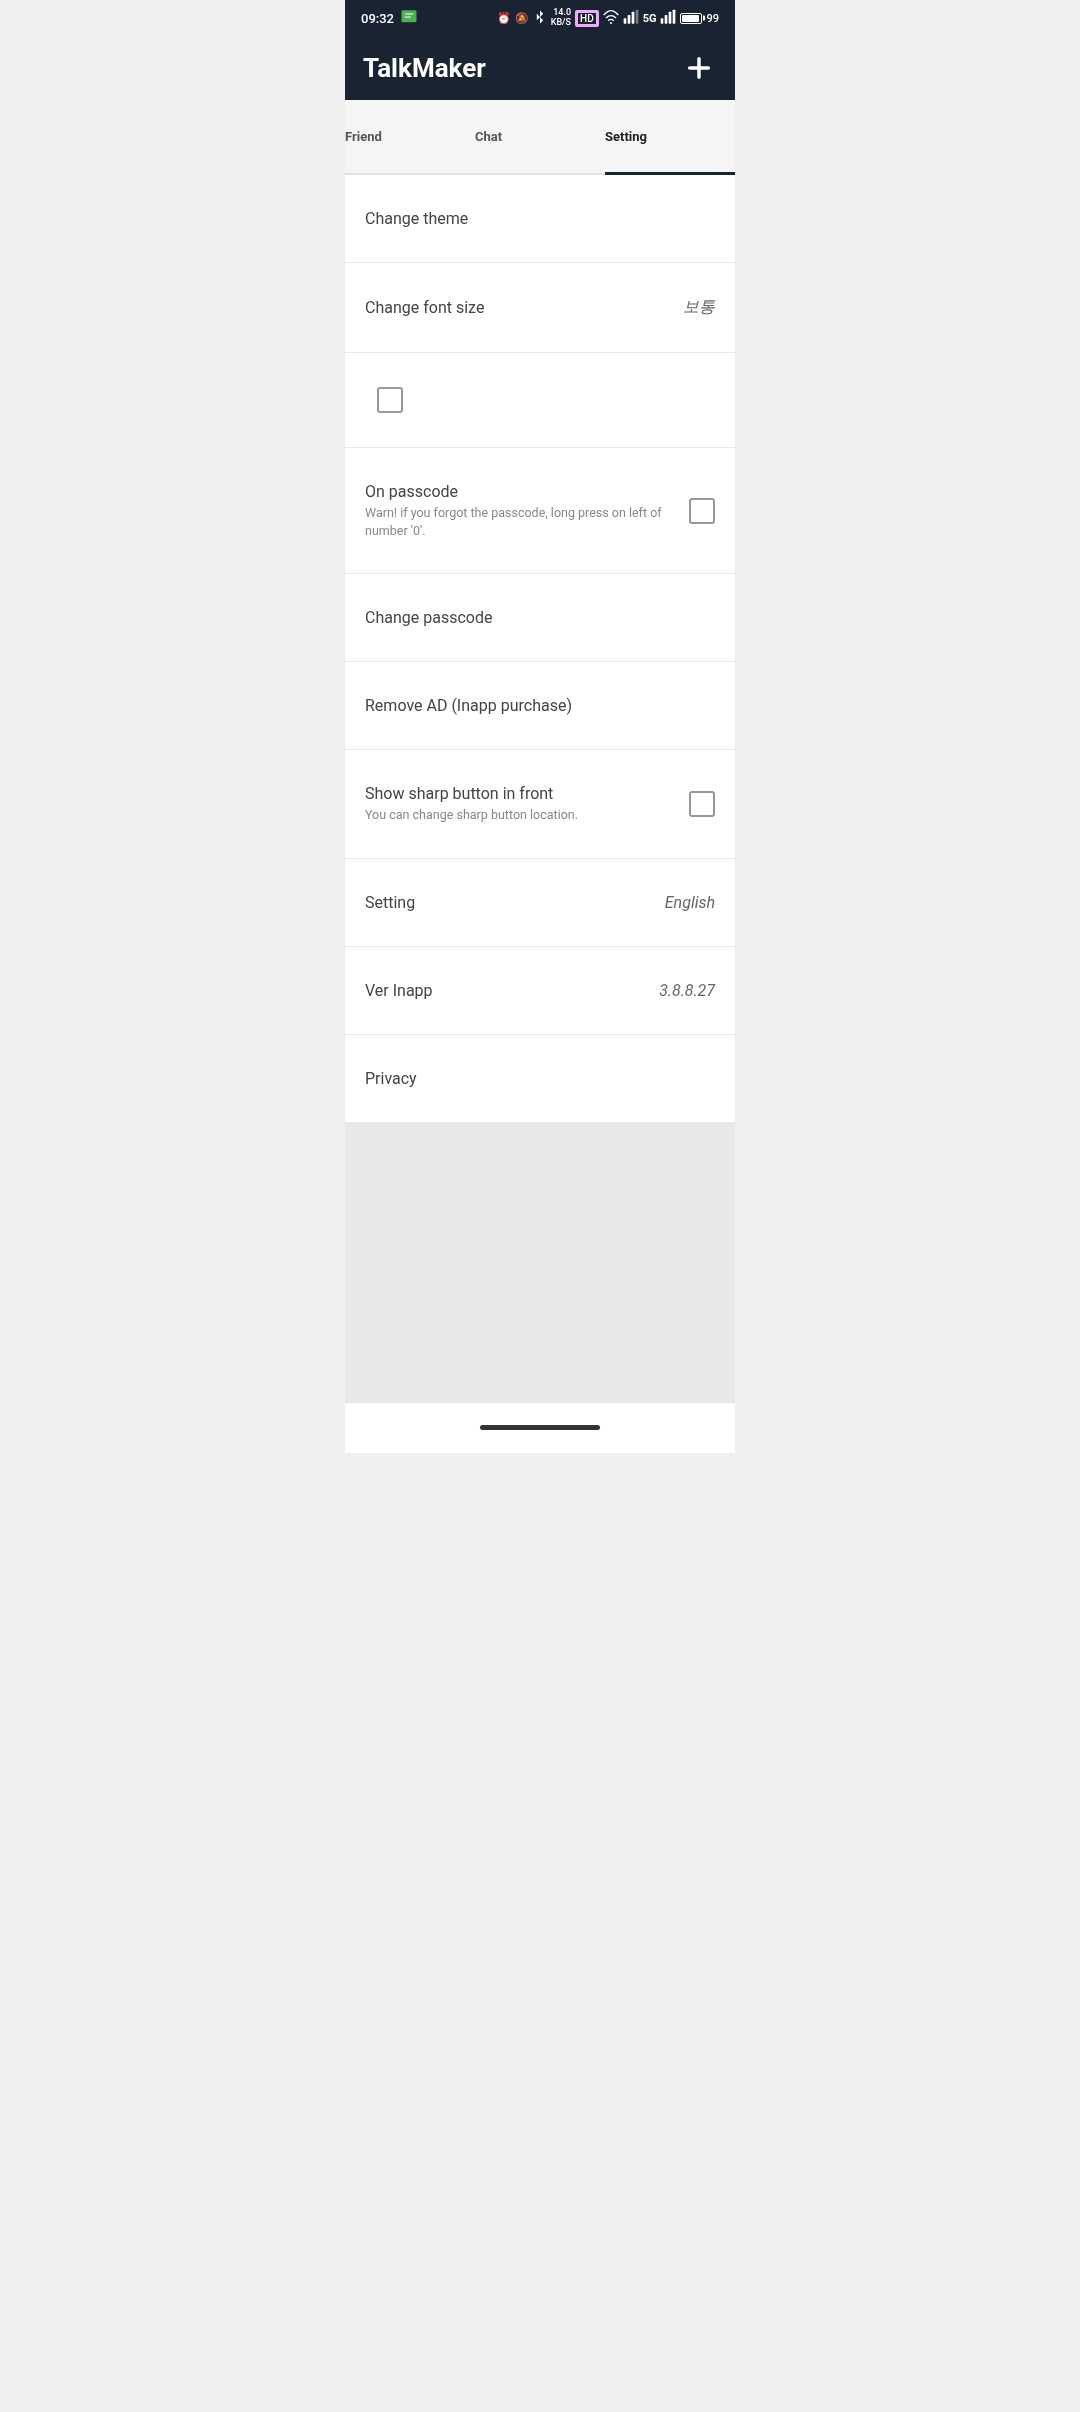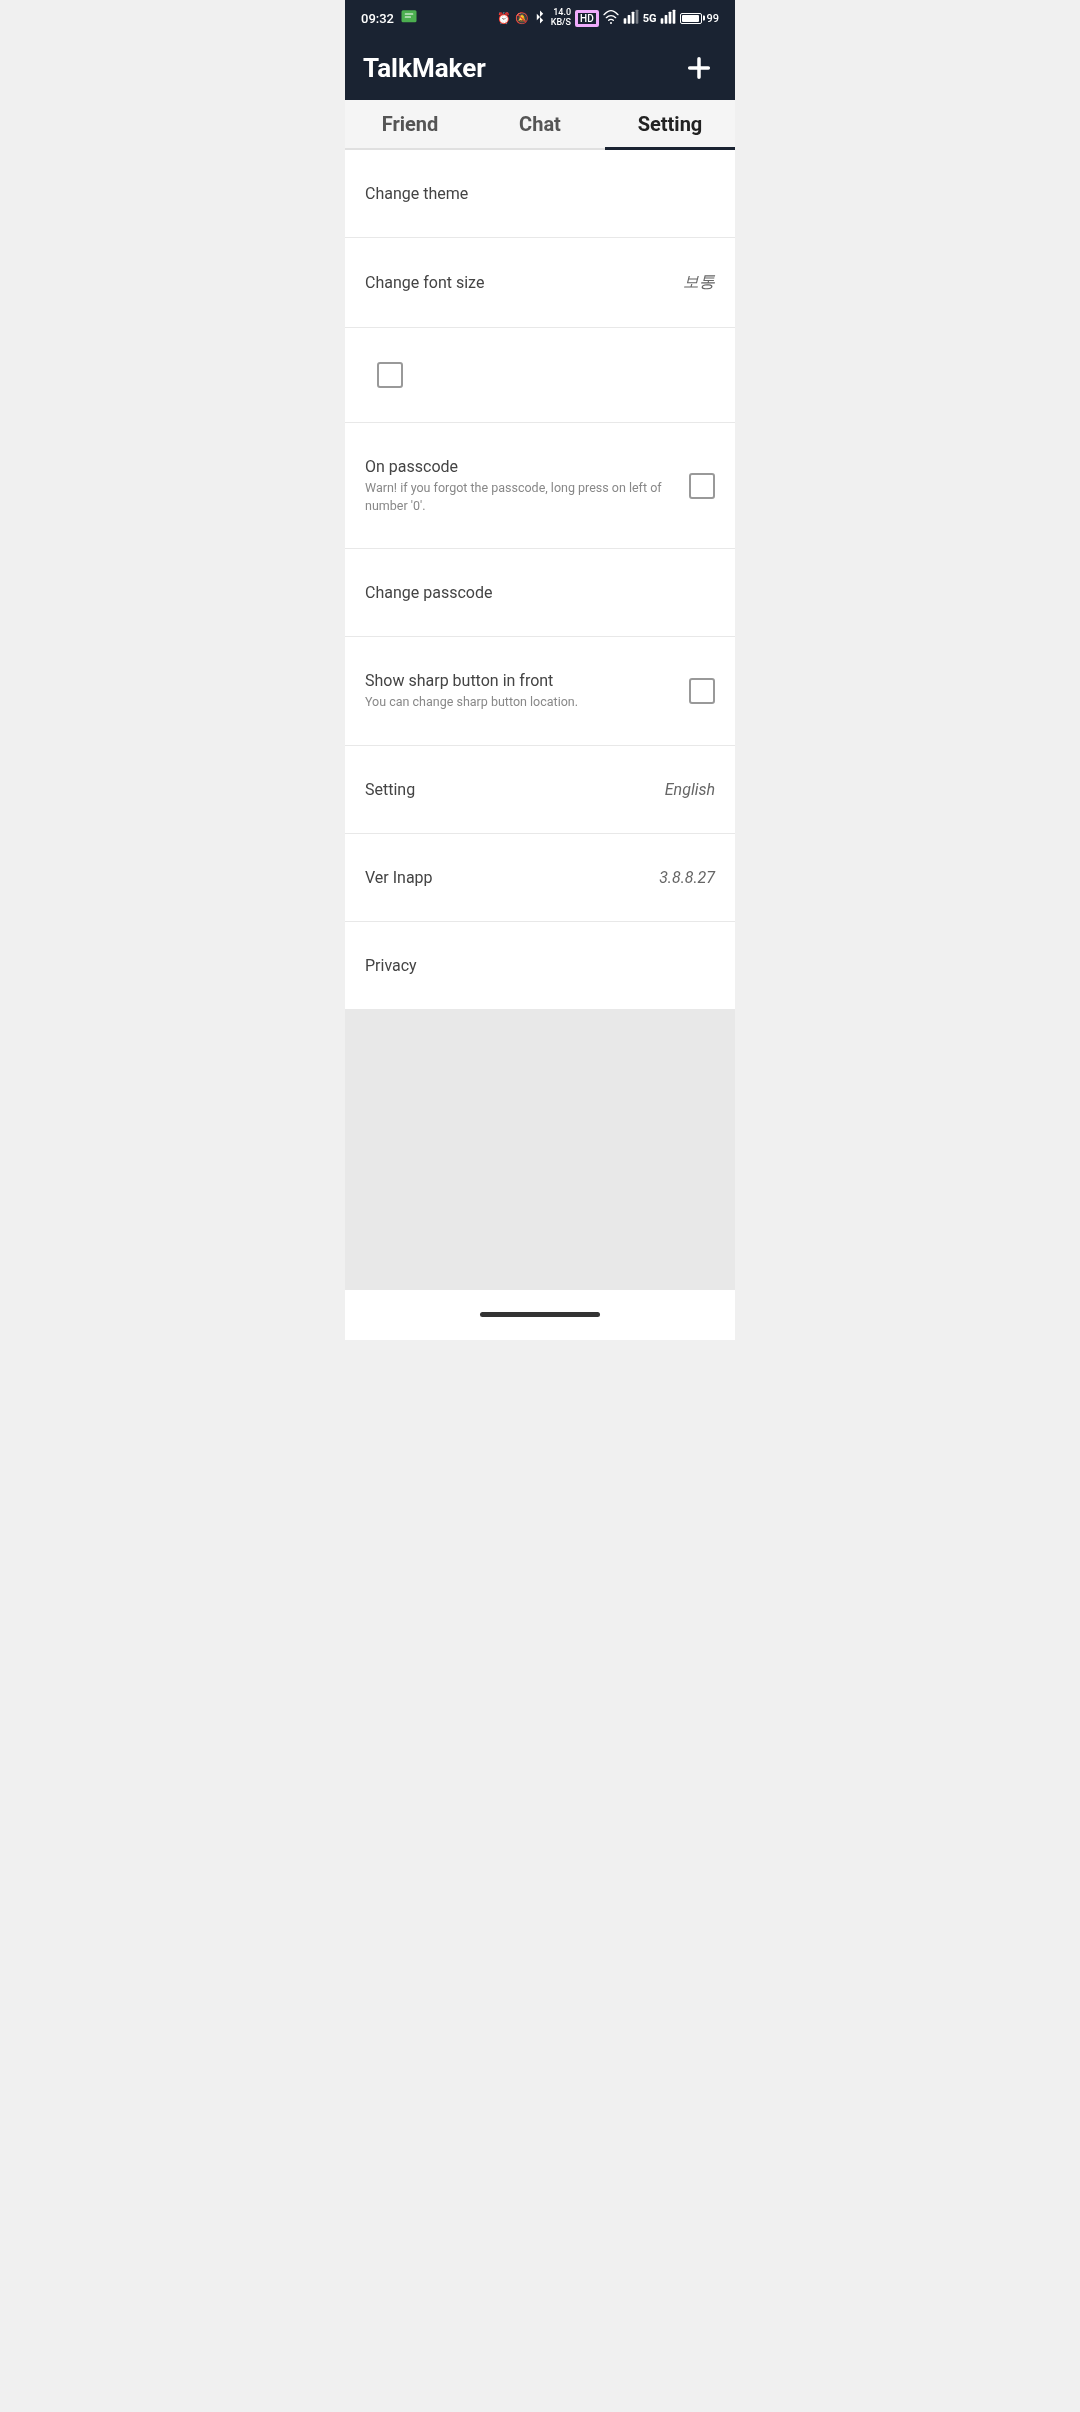--- a/index.html
+++ b/index.html
@@ -105,23 +105,22 @@
 
     
     .tabs {
       background: #f5f5f5;
       display: flex;
       border-bottom: 2px solid #e0e0e0;
     }
 
     .tab {
       flex: 1;
-      text-align: center;
-      padding: 12px 0;
-      font-size: 20px;
+      padding: 29px 0;
+      font-size: 13px;
       font-weight: bold;
       color: #555;
       cursor: pointer;
       position: relative;
     }
 
     .tab.active {
       color: #222;
     }
 
@@ -307,20 +306,25 @@
     </div>
     <div class="checkbox"></div>
   </div>
 
   <div class="settings-item">
     <div class="settings-item-left">
       <div class="settings-item-title">Change passcode</div>
     </div>
   </div>
 
+  <div class="settings-item">
+    <div class="settings-item-left">
+      <div class="settings-item-title">Remove AD (Inapp purchase)</div>
+    </div>
+  </div>
 
   <div class="settings-item">
     <div class="settings-item-left">
       <div class="settings-item-title">Show sharp button in front</div>
       <div class="settings-item-subtitle">You can change sharp button location.</div>
     </div>
     <div class="checkbox"></div>
   </div>
 
   <div class="settings-item">

